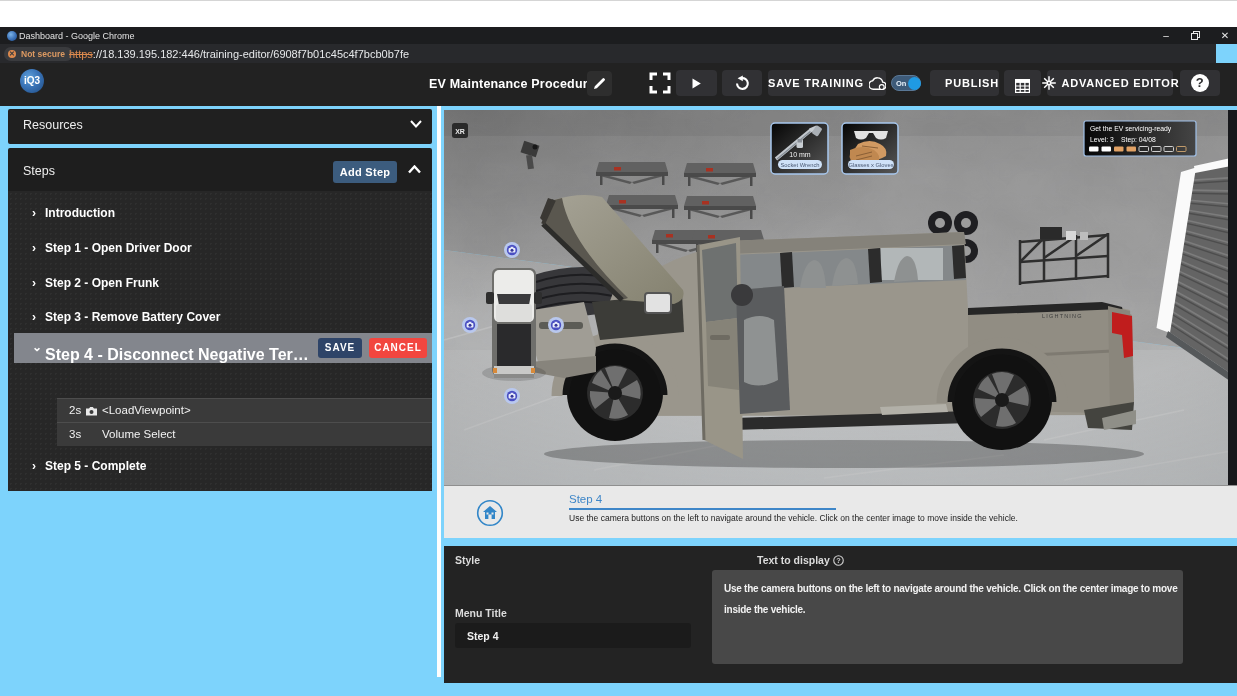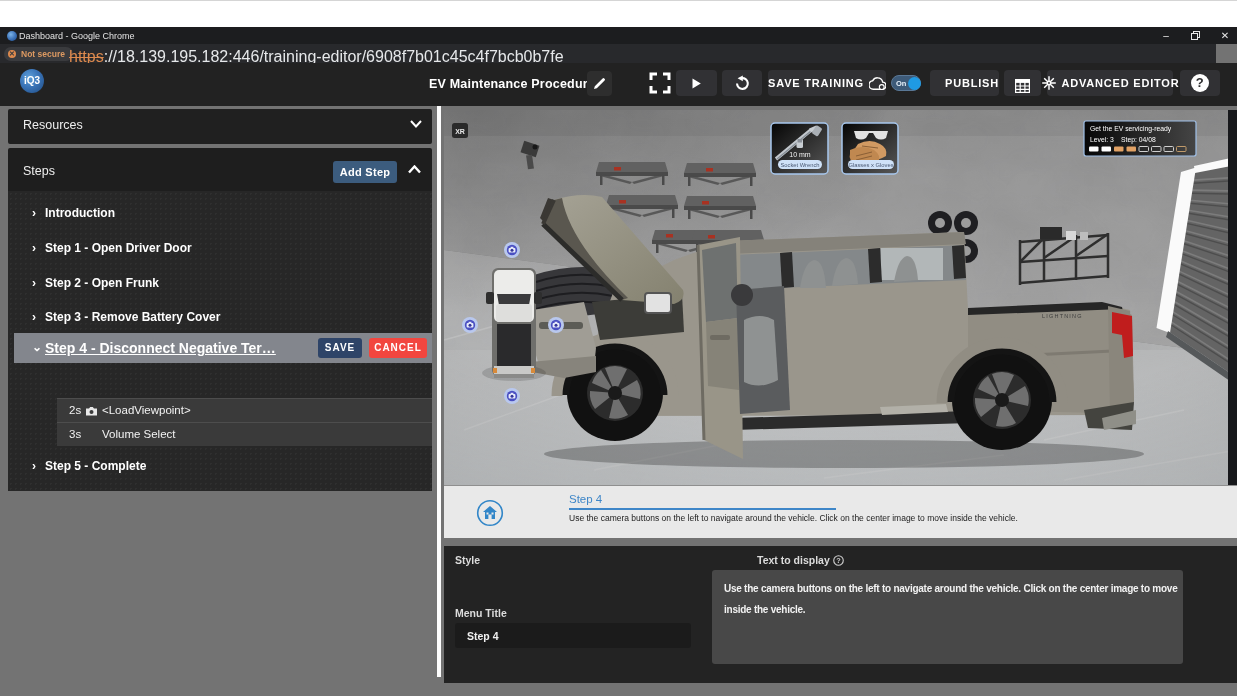--- a/index.html
+++ b/index.html
@@ -1,33 +1,33 @@
 <!DOCTYPE html>
 <html><head>
 <meta charset="utf-8">
 <style>
 * { margin:0; padding:0; box-sizing:border-box; }
 html,body { width:1237px; height:696px; overflow:hidden; background:#fff;
   font-family:"Liberation Sans", sans-serif; }
-#page { position:relative; width:1237px; height:696px; background:#737373; }
+#page { position:relative; width:1237px; height:696px; background:#7dd3fc; }
 .abs { position:absolute; }
 
 
 #topwhite { left:0; top:0; width:1237px; height:27px; background:#fff; border-top:1px solid #d5d5d5; }
 #titlebar { left:0; top:27px; width:1237px; height:17px; background:#1c1d1f; color:#e3e3e3; }
 #titlebar .ttl { position:absolute; left:19px; top:3.5px; font-size:9px; letter-spacing:0; }
 #chromeicon { position:absolute; left:7px; top:3.5px; width:10px; height:10px; border-radius:50%;
   background:radial-gradient(circle at 38% 35%, #7ab3e8 0%, #3a6fb5 55%, #1d4a86 100%); }
 .winbtn { position:absolute; top:0; width:14px; height:17px; color:#e8e8e8; font-size:10px; text-align:center; line-height:17px; }
 #urlbar { left:0; top:44px; width:1216px; height:19px; background:#28292c; }
 #nspill { position:absolute; left:4px; top:2.5px; height:14px; border-radius:7px; background:#3a3b3e;
   color:#dd9a62; font-size:8.5px; font-weight:bold; padding:0 8px 0 17px; line-height:14px; }
 #nspill .xc { position:absolute; left:4px; top:3px; width:8px; height:8px; border-radius:50%; background:#dd8a4e;
   color:#3a3b3e; font-size:7px; line-height:8px; text-align:center; font-weight:bold; }
-#urltext { position:absolute; left:69px; top:4px; font-size:16px; color:#e6e8ea; }
+#urltext { position:absolute; left:69px; top:4px; font-size:11px; color:#e6e8ea; }
 #urltext .https { color:#dd8a4e; text-decoration:line-through; }
 
 
 #appheader { left:0; top:63px; width:1237px; height:43px; background:#222222; }
 #logo { position:absolute; left:20px; top:6px; width:24px; height:24px; border-radius:50%;
   background:radial-gradient(circle at 38% 35%, #5e9fd8 0%, #3a74b8 45%, #1e4a80 100%);
   color:#fff; font-size:10px; font-weight:bold; text-align:center; line-height:24px; }
 #apptitle { position:absolute; left:429px; top:14px; font-size:12.5px; font-weight:bold; color:#fff; letter-spacing:0.2px; }
 #editbtn { position:absolute; left:587px; top:8px; width:25px; height:25px; background:#2e2e2e; border-radius:4px; }
 .tbtn { position:absolute; top:70px; height:26px; background:#313134; border-radius:4px; color:#fff;
@@ -44,21 +44,21 @@
 #stepshdr .lab { position:absolute; left:15px; top:16px; font-size:12.5px; color:#eee; }
 #addstep { position:absolute; left:325px; top:13px; width:64px; height:22px; background:#3c5c7e; border-radius:3px;
   color:#fff; font-size:11px; font-weight:bold; text-align:center; line-height:22px; letter-spacing:0.3px; }
 #steplist { position:absolute; left:0; top:43px; width:100%; height:300px; background:#272727;
   background-image:radial-gradient(#2f2f2f 1px, transparent 1px); background-size:5px 5px; }
 .steprow { position:absolute; left:6px; width:418px; height:34px; color:#fff; font-weight:bold; font-size:12px; }
 .steprow .chev { position:absolute; left:18px; top:9px; font-size:12px; font-weight:bold; }
 .steprow .txt { position:absolute; left:31px; top:9px; }
 #selrow { position:absolute; left:6px; top:142px; width:418px; height:30px; background:#83868d; color:#fff; }
 #selrow .chev { position:absolute; left:18px; top:7px; font-size:12px; font-weight:bold; }
-#selrow .txt { position:absolute; left:31px; top:7px; font-weight:bold; font-size:14px;text-decoration:underline; }
+#selrow .txt { position:absolute; left:31px; top:13px; font-weight:bold; font-size:16px; }
 #savebtn { position:absolute; left:304px; top:5px; width:44px; height:20px; background:#2e4468; border-radius:3px;
   font-size:10px; font-weight:bold; text-align:center; line-height:20px; letter-spacing:1px; }
 #cancelbtn { position:absolute; left:355px; top:5px; width:58px; height:20px; background:#f2463f; border-radius:3px;
   font-size:10px; font-weight:bold; text-align:center; line-height:20px; letter-spacing:1px; }
 .subrow { position:absolute; left:49px; width:375px; height:23.7px; background:#3a3a3a; border-top:1px solid #4d4d4d;
   color:#f2f2f2; font-size:11.5px; }
 .subrow .t { position:absolute; left:12px; top:5px; }
 .subrow .n { position:absolute; left:45px; top:5px; }
 
 

